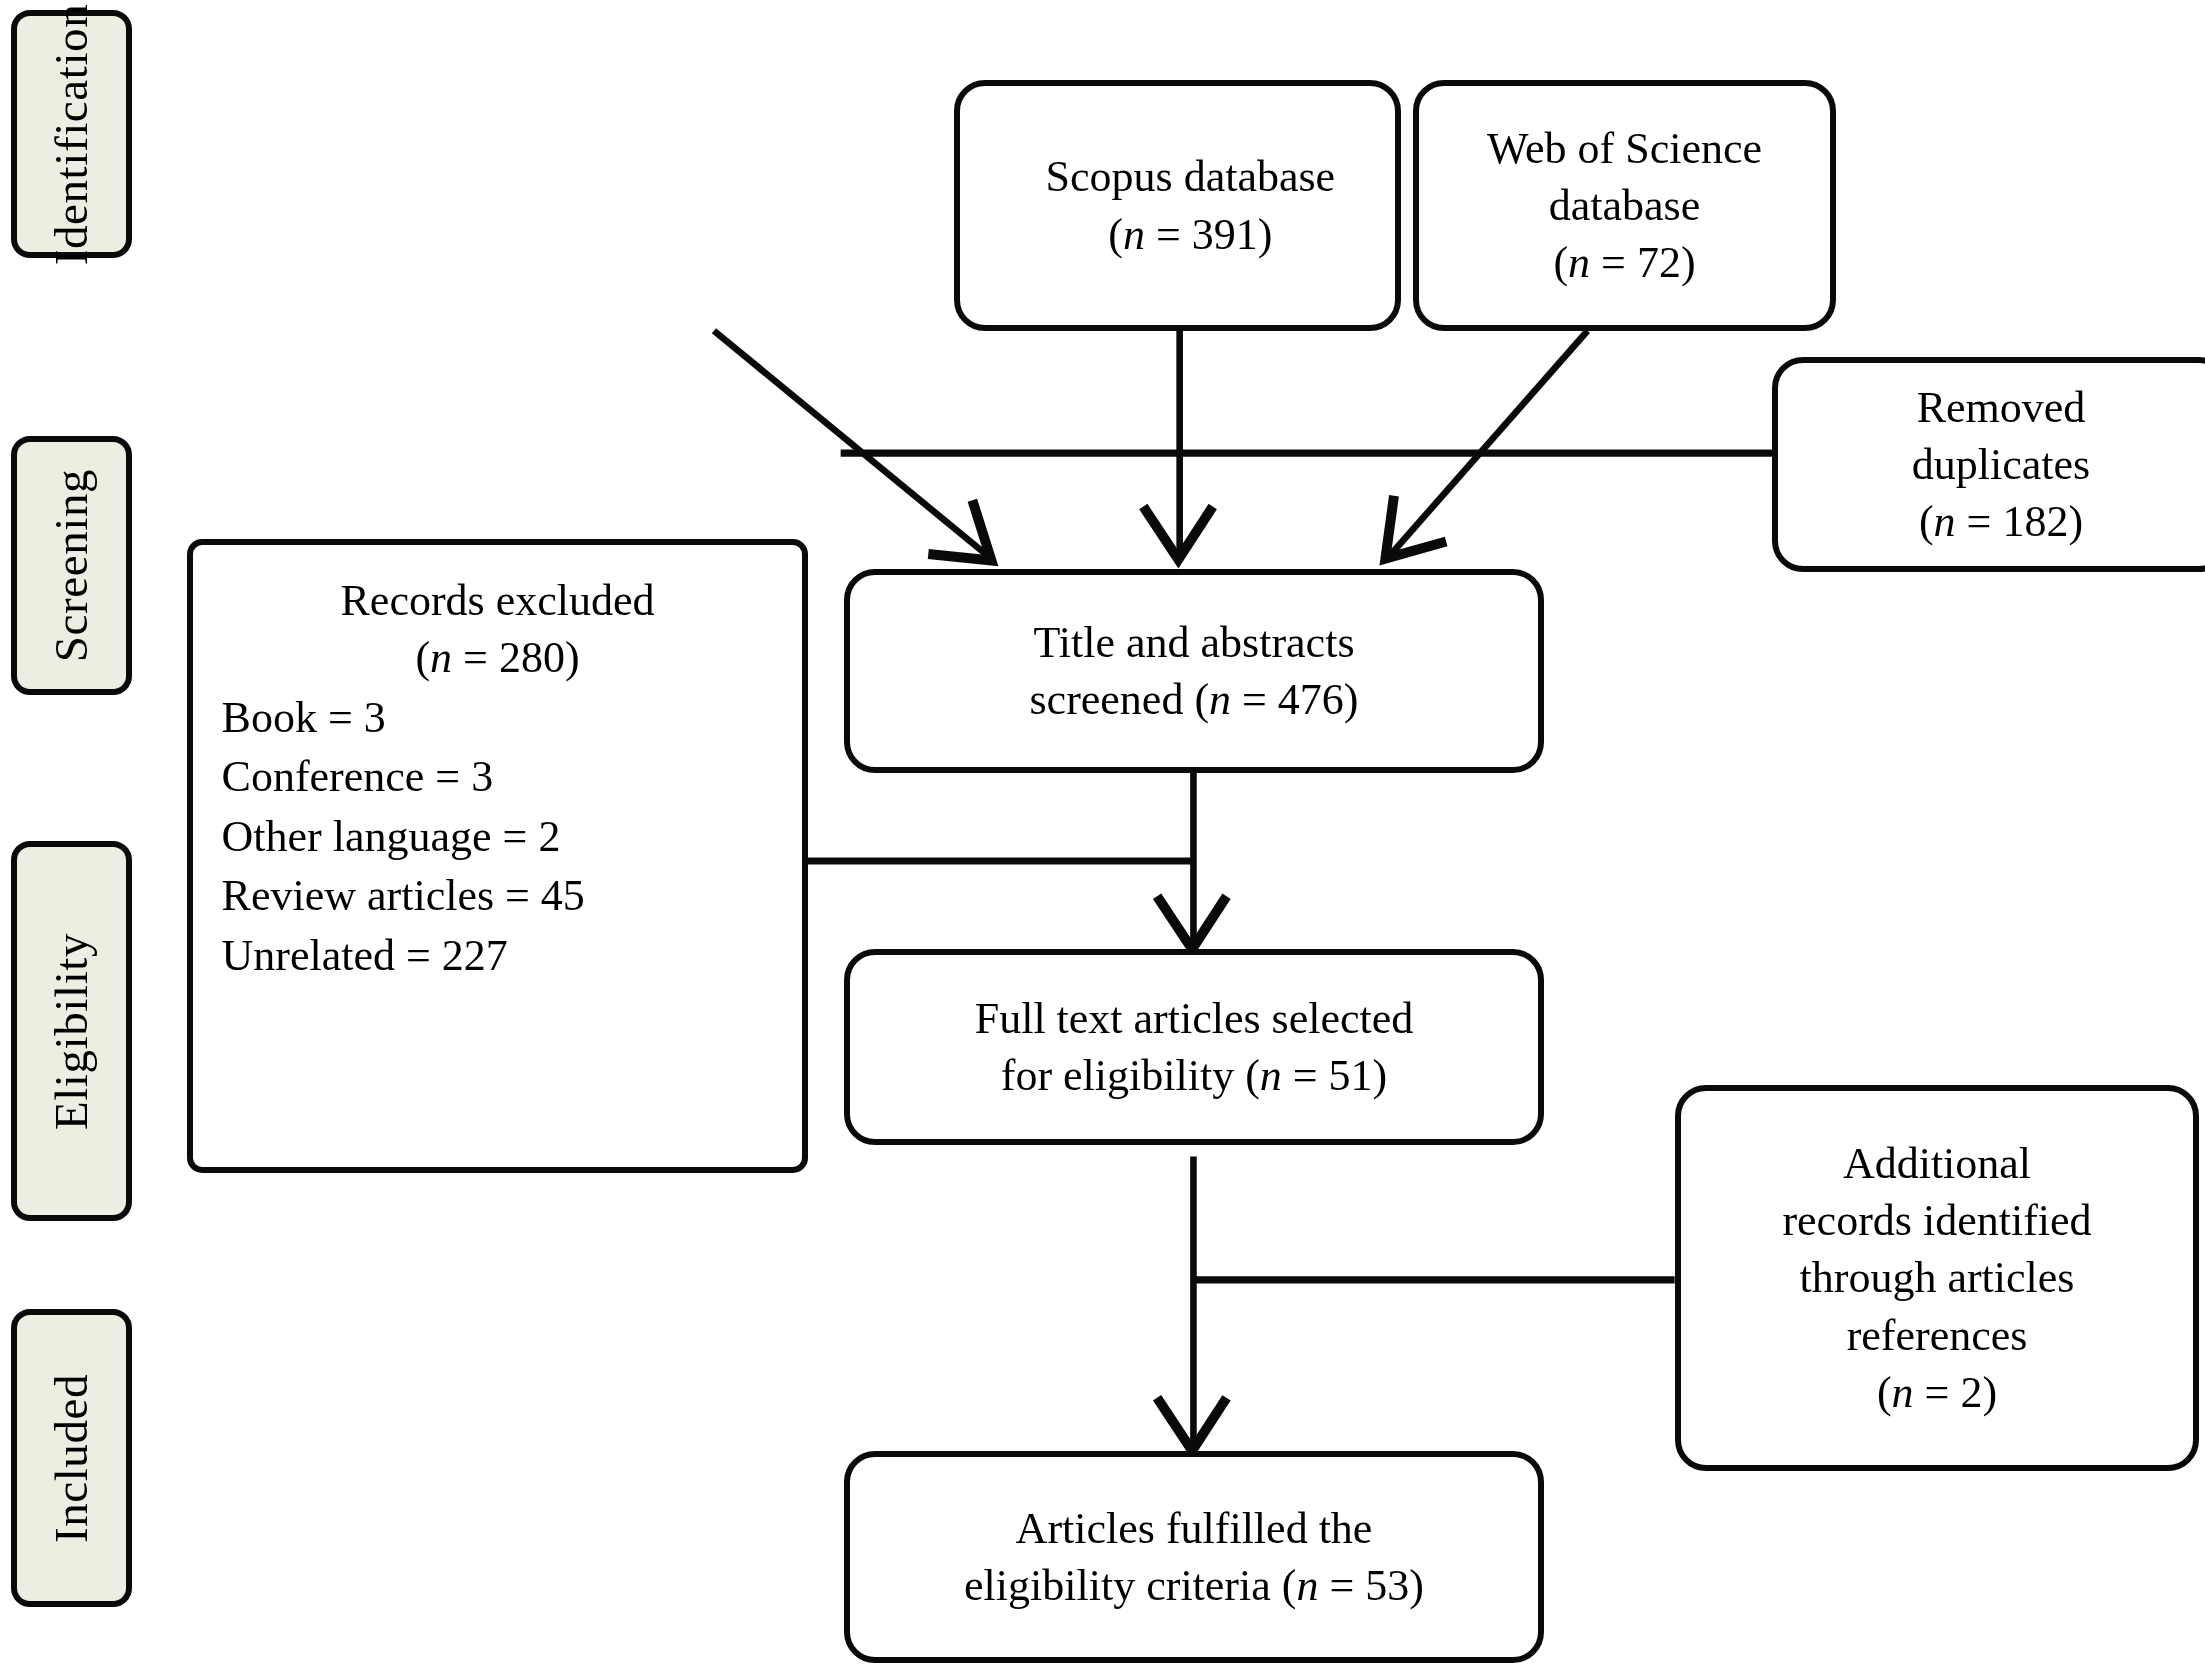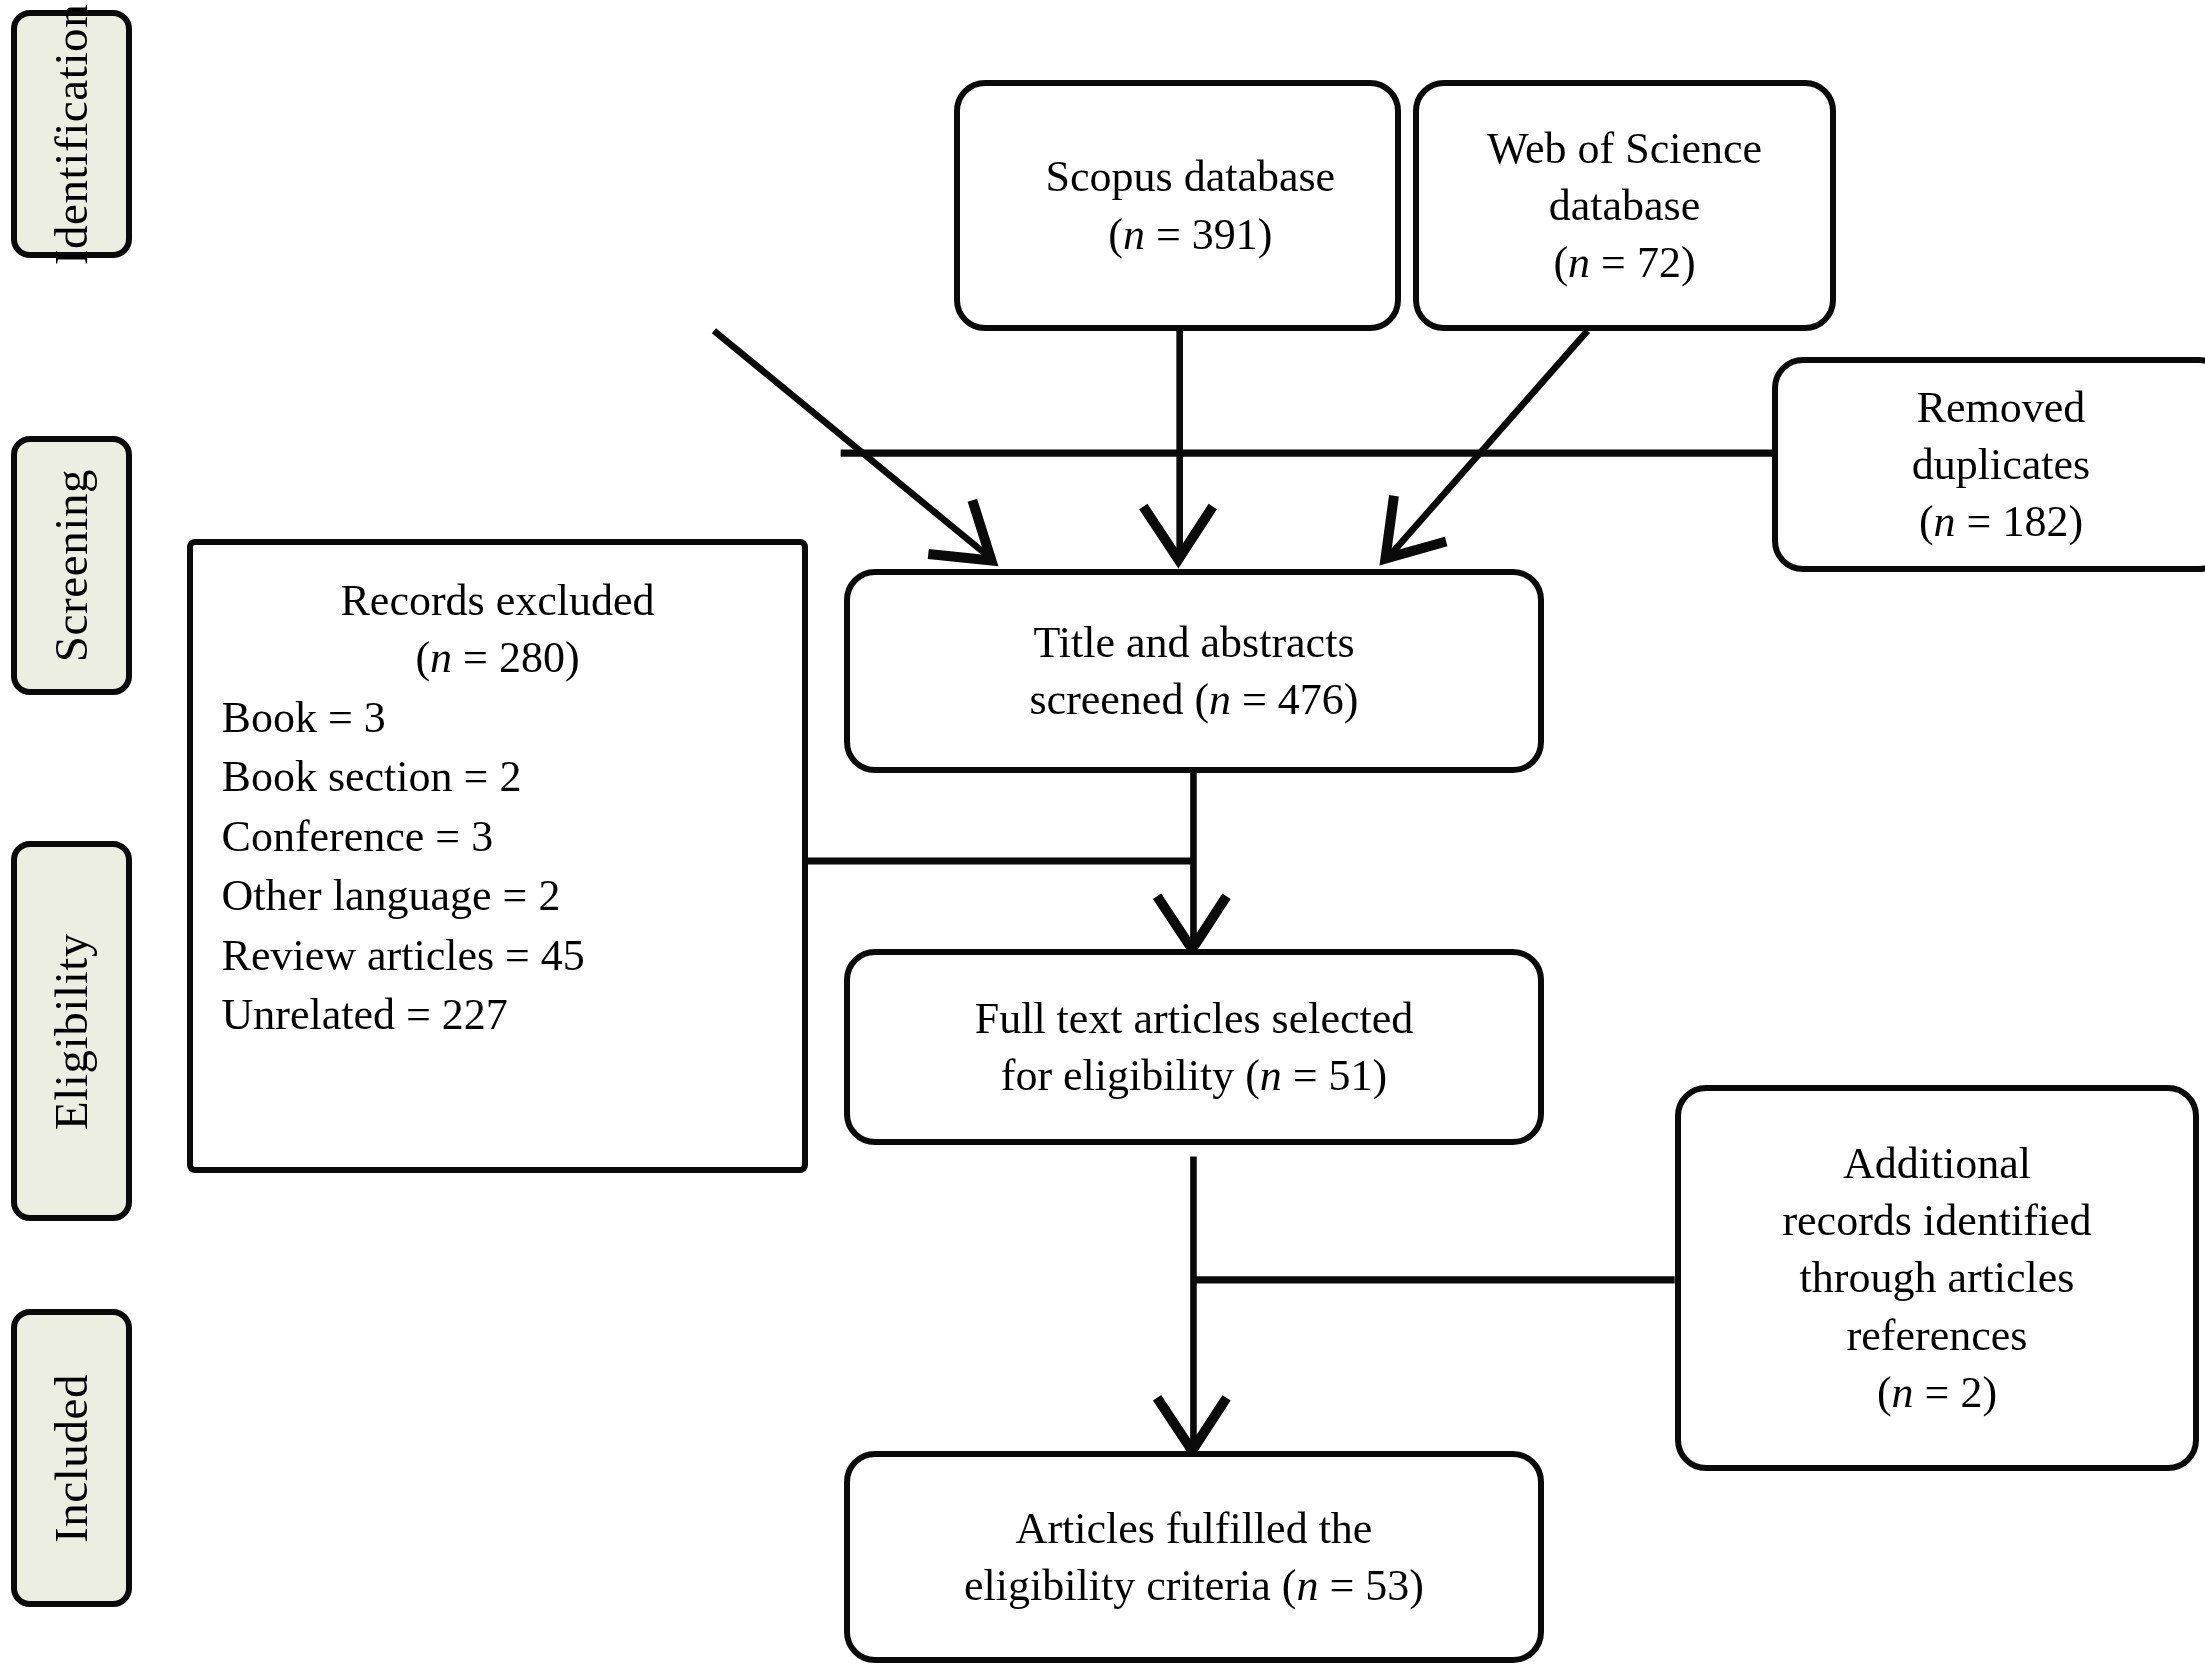--- a/index.html
+++ b/index.html
@@ -144,28 +144,27 @@
     <span class="ln">database</span>
     <span class="ln"><span>(</span><em class="nvar">n</em><span> = 72)</span></span>
   </div>
 
   <div class="node" style="left:1772px; top:357px; width:458px; height:215px;">
     <span class="ln">Removed</span>
     <span class="ln">duplicates</span>
     <span class="ln"><span>(</span><em class="nvar">n</em><span> = 182)</span></span>
   </div>
 
-  <div class="node excluded" style="left:187px; top:539px; width:621px; height:634px; border-radius:8px; padding-top:26.5px;">
+  <div class="node excluded" style="left:187px; top:539px; width:621px; height:634px; border-radius:15px; padding-top:26.5px;">
     <div class="head">
       <span class="ln">Records excluded</span>
       <span class="ln"><span>(</span><em class="nvar">n</em><span> = 280)</span></span>
     </div>
     <div class="list">
       <span class="ln">Book = 3</span>
-      <span class="ln">Book section = 2</span>
       <span class="ln">Conference  = 3</span>
       <span class="ln">Other language = 2</span>
       <span class="ln">Review articles = 45</span>
       <span class="ln">Unrelated  = 227</span>
     </div>
   </div>
 
   <div class="node" style="left:844px; top:569px; width:700px; height:204px;">
     <span class="ln">Title and abstracts</span>
     <span class="ln"><span>screened </span><span>(</span><em class="nvar">n</em><span> = 476)</span></span>

